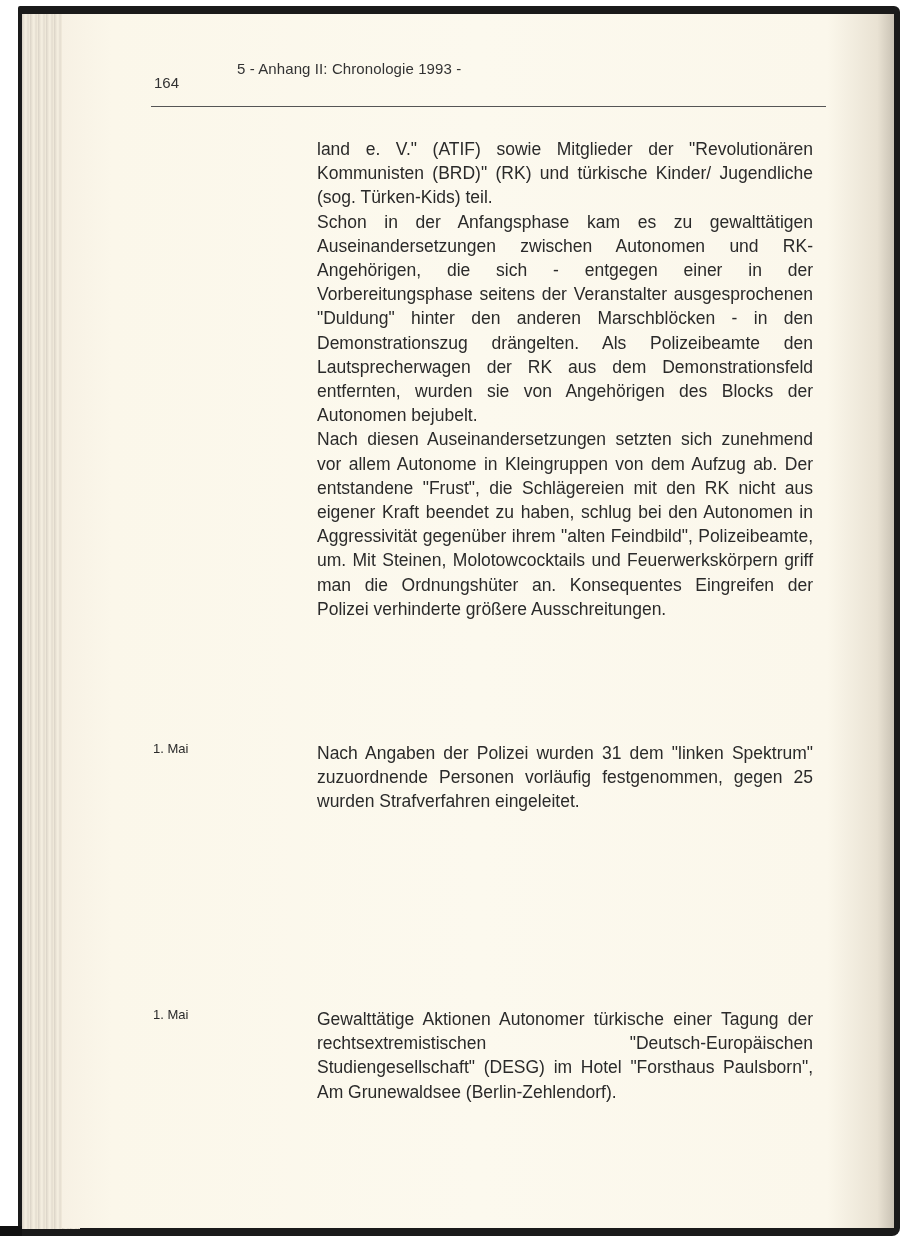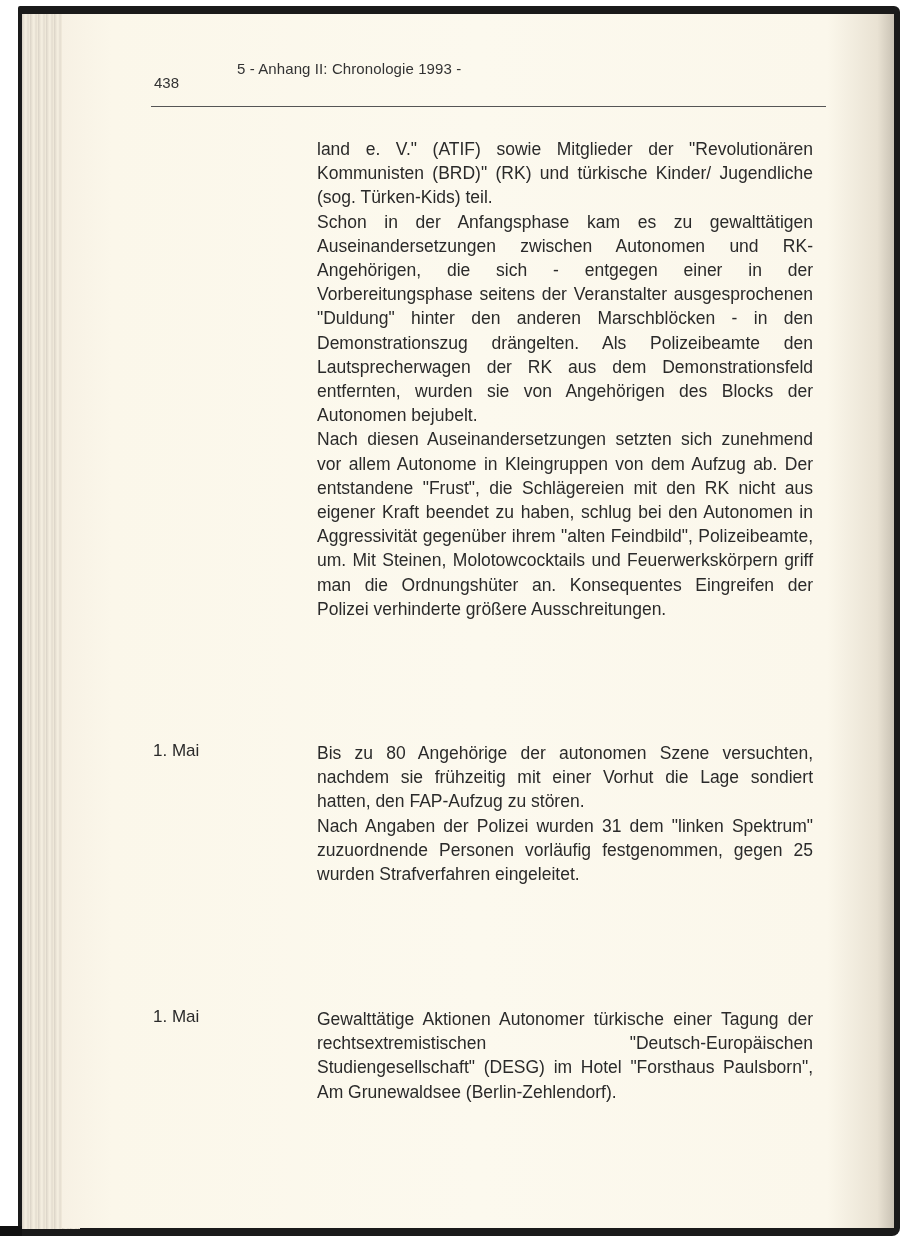--- a/index.html
+++ b/index.html
@@ -60,21 +60,21 @@
       position: absolute;
       left: 151px;
       top: 106px;
       width: 675px;
       height: 1px;
       background: #555;
     }
     .entry-date {
       position: absolute;
       left: 153px;
-      font-size: 17px;
+      font-size: 13px;
       color: #2a2a2a;
     }
     .entry-body {
       position: absolute;
       left: 317px;
       width: 496px;
       font-size: 17.5px;
       line-height: 24.2px;
       text-align: justify;
       color: #2a2a2a;
@@ -94,32 +94,31 @@
   </style>
 </head>
 <body>
 
 <div class="book-frame"></div>
 <div class="page-stack"></div>
 
 <div class="page"></div>
 
 <div class="header-title">5  - Anhang II: Chronologie 1993 -</div>
-<div class="page-number">438</div>
+<div class="page-number">164</div>
 <div class="header-rule"></div>
 
 <div class="entry-body" style="top:137px;">
   <p>land e. V." (ATIF) sowie Mitglieder der "Revolutionären Kommunisten (BRD)" (RK) und türkische Kinder/ Jugendliche (sog. Türken-Kids) teil.</p>
   <p>Schon in der Anfangsphase kam es zu gewalttätigen Auseinandersetzungen zwischen Autonomen und RK-Angehörigen, die sich - entgegen einer in der Vorbereitungsphase seitens der Veranstalter ausgesprochenen "Duldung" hinter den anderen Marschblöcken - in den Demonstrationszug drängelten. Als Polizeibeamte den Lautsprecherwagen der RK aus dem Demonstrationsfeld entfernten, wurden sie von Angehörigen des Blocks der Autonomen bejubelt.</p>
   <p style="hyphens:auto;">Nach diesen Auseinandersetzungen setzten sich zunehmend vor allem Autonome in Kleingruppen von dem Aufzug ab. Der entstandene "Frust", die Schlägereien mit den RK nicht aus eigener Kraft beendet zu haben, schlug bei den Autonomen in Aggressivität gegenüber ihrem "alten Feindbild", Polizeibeamte, um. Mit Steinen, Molotowcocktails und Feuerwerkskörpern griff man die Ordnungshüter an. Konsequentes Eingreifen der Polizei verhinderte größere Ausschreitungen.</p>
 </div>
 
 <div class="entry-date" style="top:741px;">1. Mai</div>
 <div class="entry-body" style="top:741px;">
-  <p>Bis zu 80 Angehörige der autonomen Szene versuchten, nachdem sie frühzeitig mit einer Vorhut die Lage sondiert hatten, den FAP-Aufzug zu stören.</p>
   <p>Nach Angaben der Polizei wurden 31 dem "linken Spektrum" zuzuordnende Personen vorläufig festgenommen, gegen 25 wurden Strafverfahren eingeleitet.</p>
 </div>
 
 <div class="entry-date" style="top:1007px;">1. Mai</div>
 <div class="entry-body" style="top:1007px;">
   <p>Gewalttätige Aktionen Autonomer türkische einer Tagung der rechtsextremistischen "Deutsch-Europäischen Studiengesellschaft" (DESG) im Hotel "Forsthaus Paulsborn", Am Grunewaldsee (Berlin-Zehlendorf).</p>
 </div>
 
 <div class="bottom-edge"></div>
 

